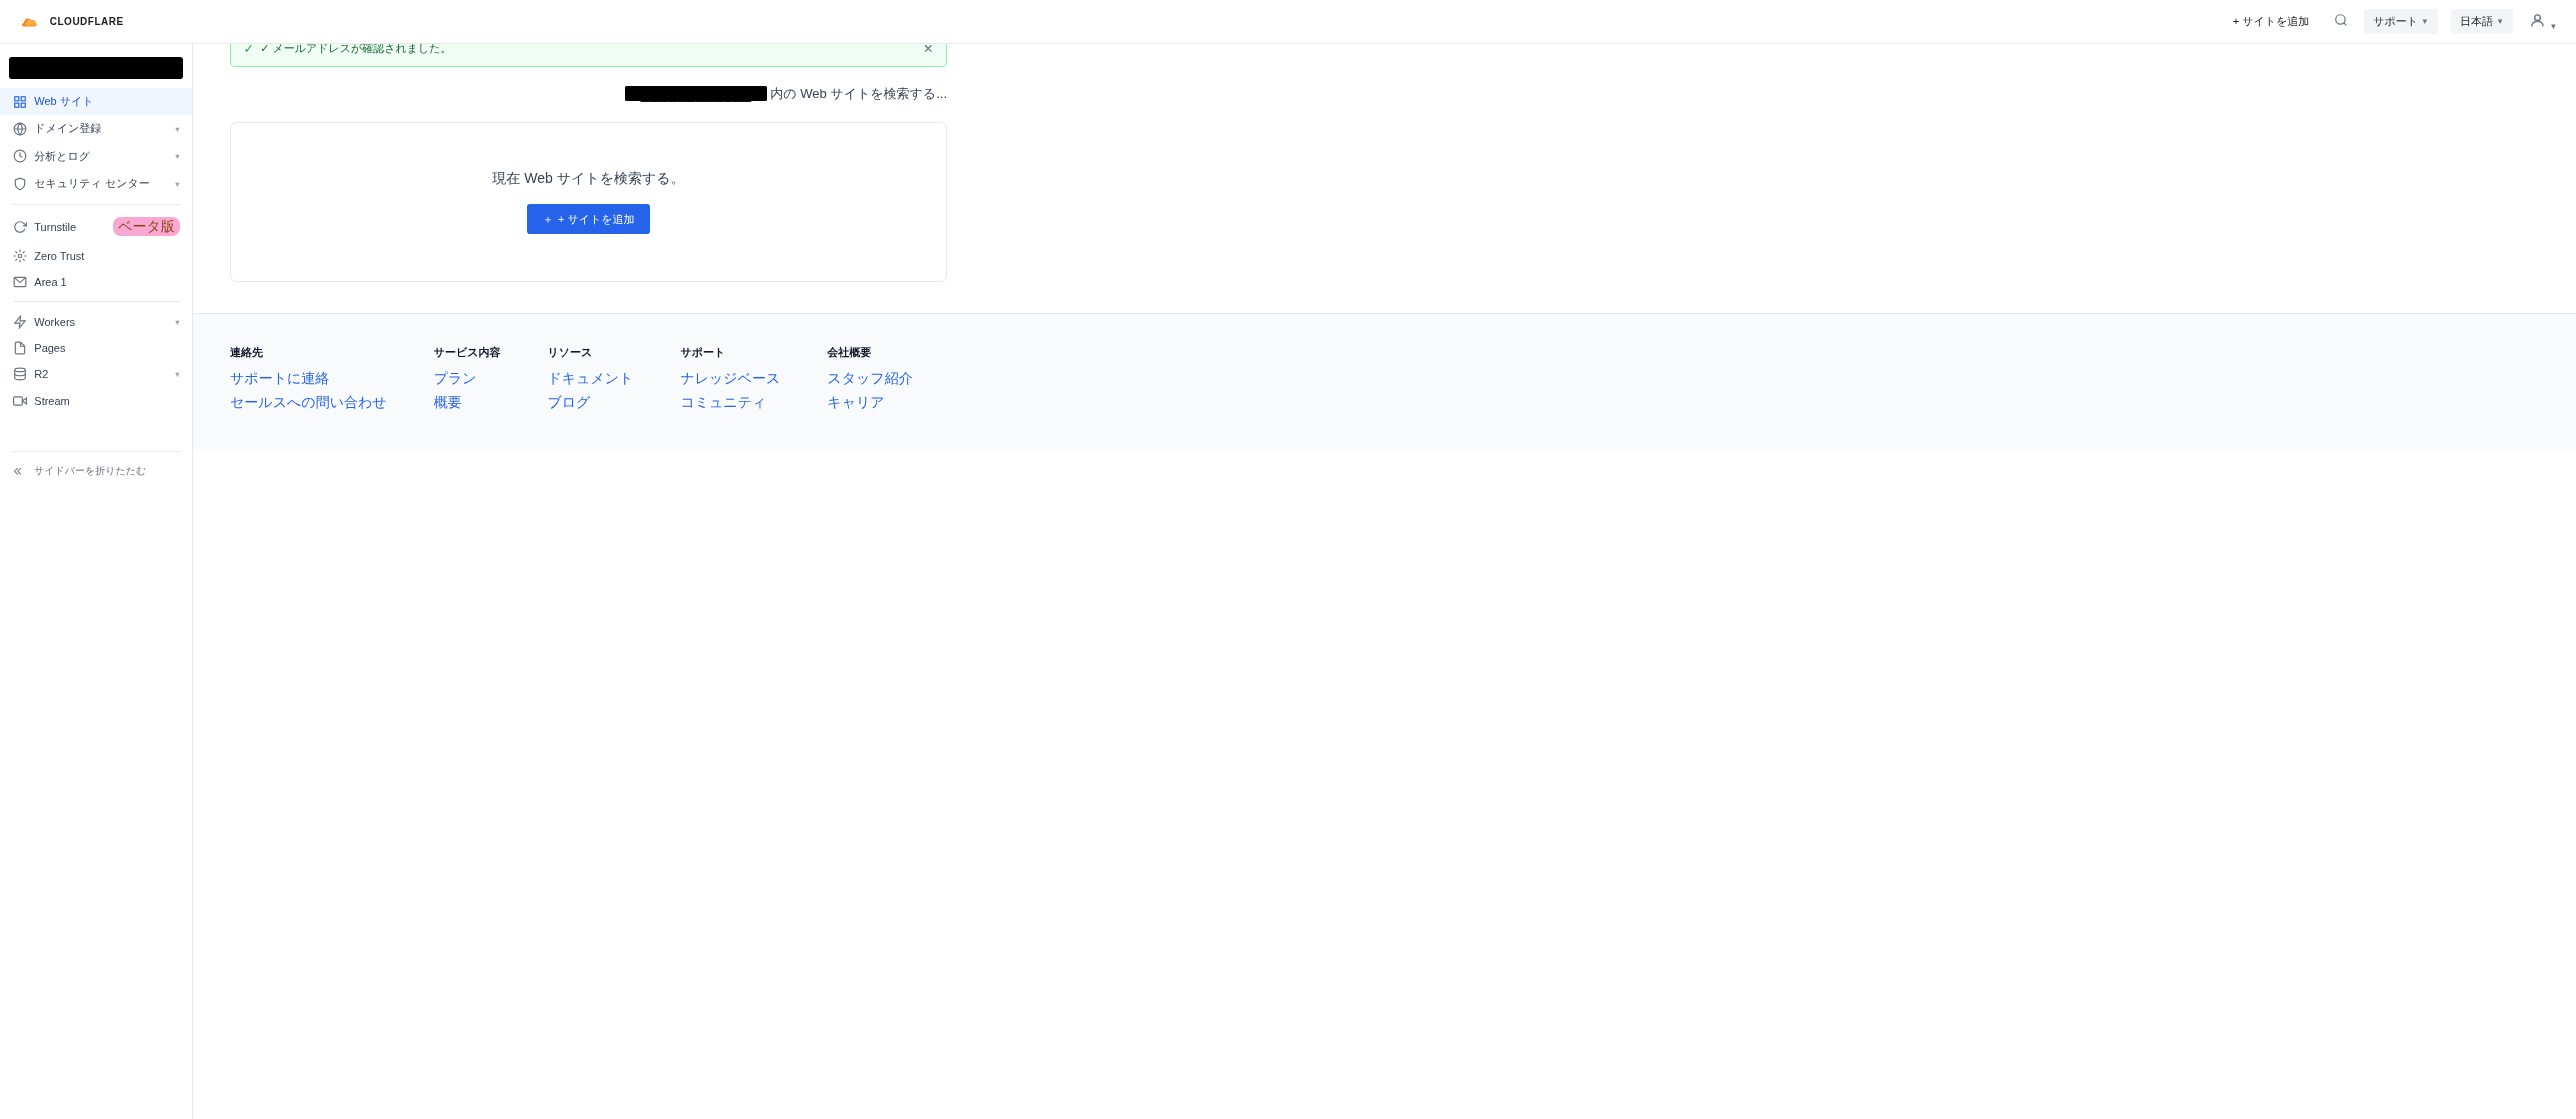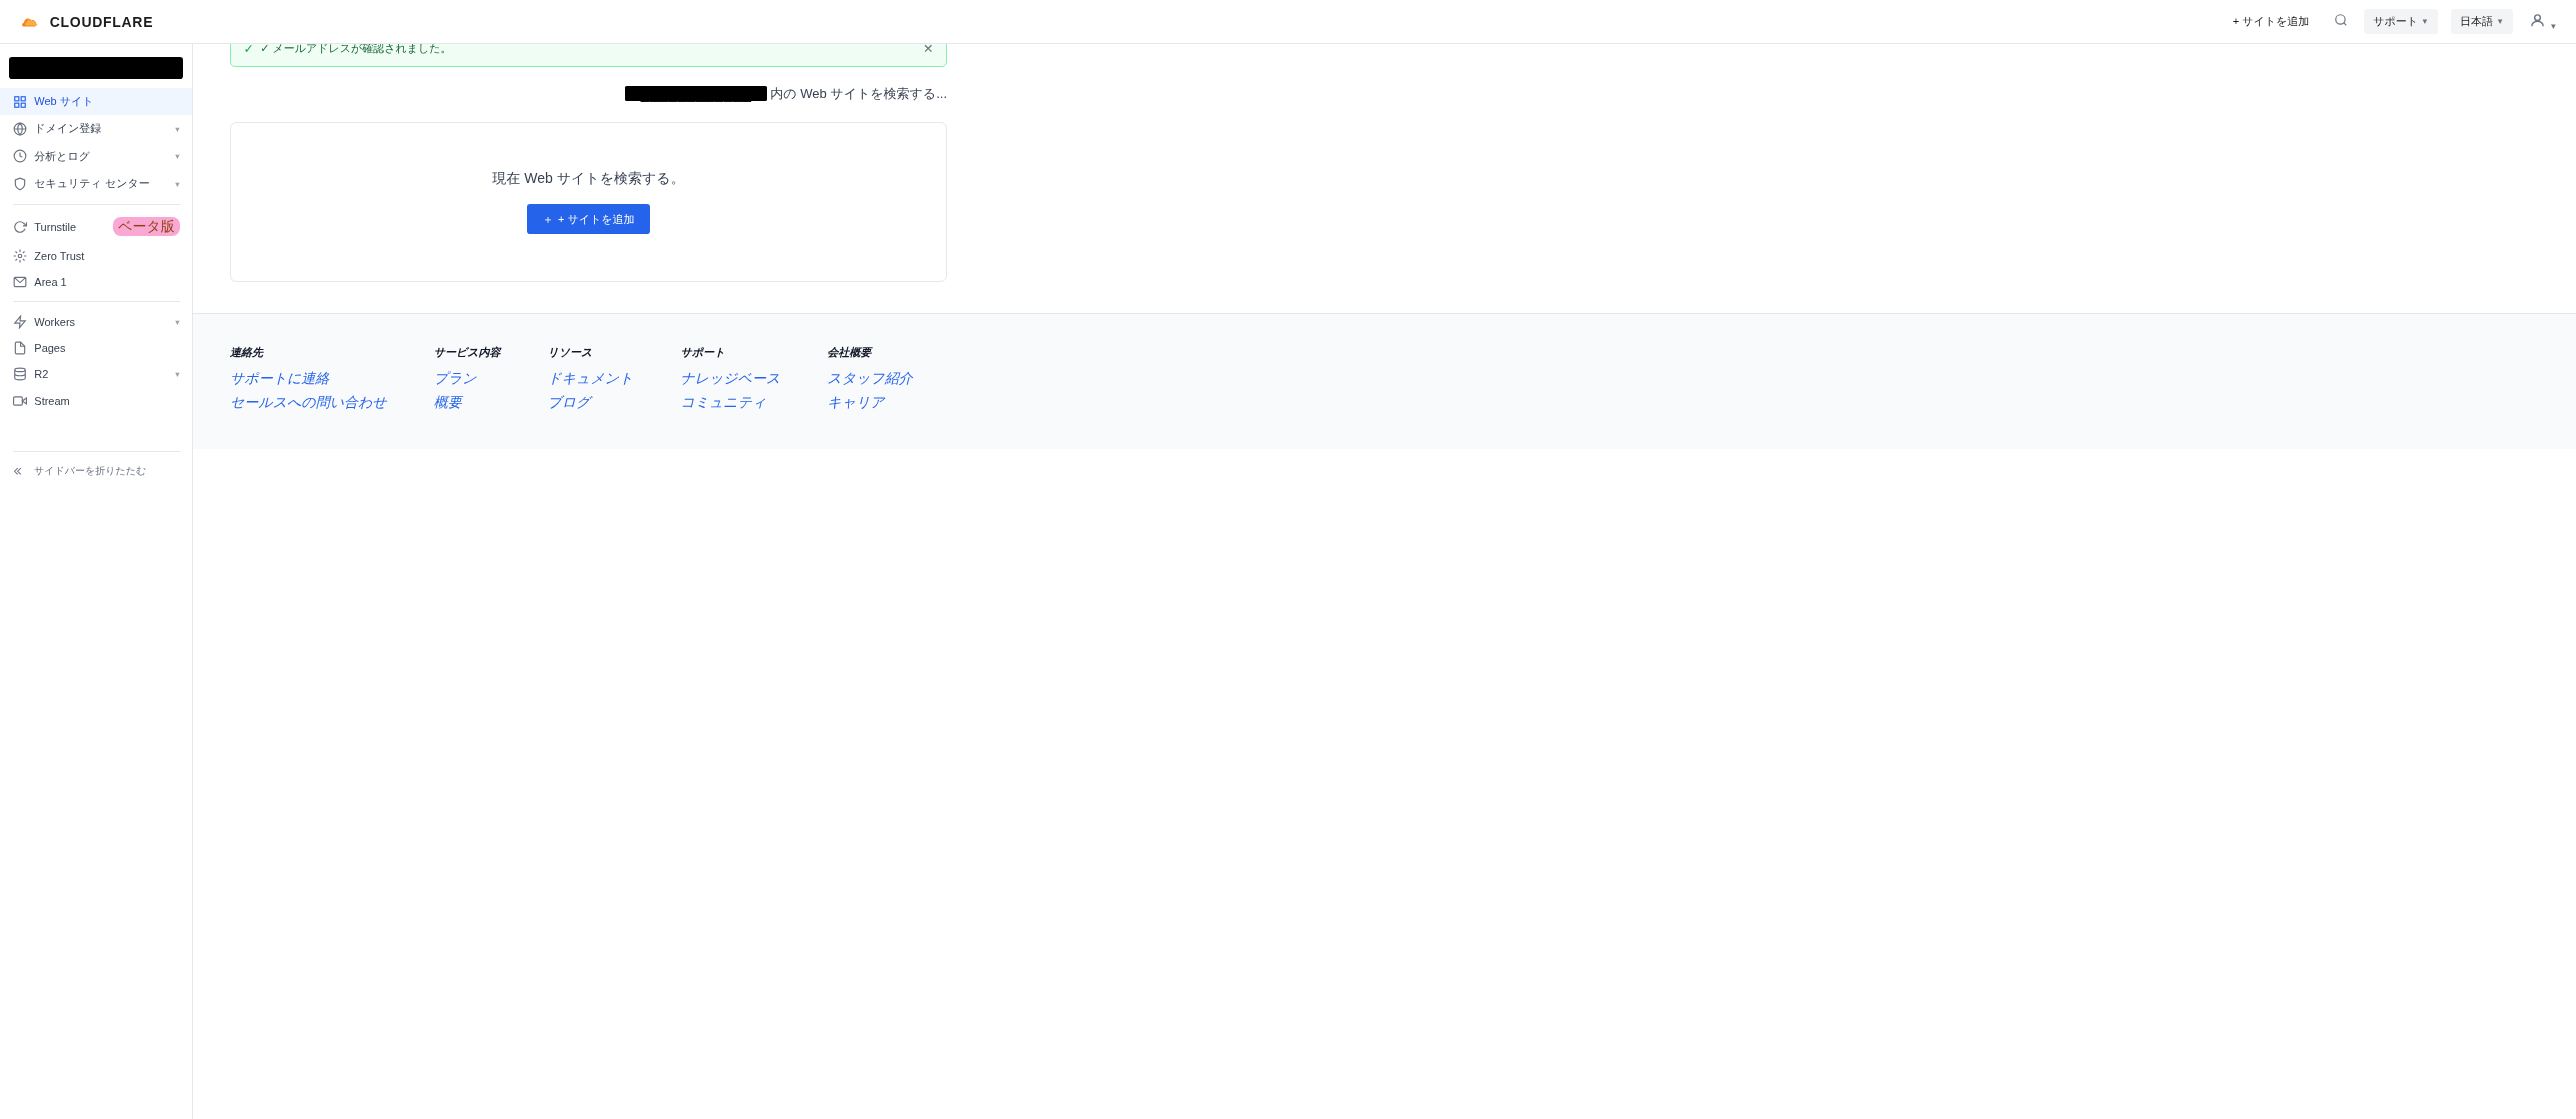--- a/index.html
+++ b/index.html
@@ -6,21 +6,21 @@
     body { font-family: -apple-system, BlinkMacSystemFont, 'Segoe UI', sans-serif; background: #fff; color: #1d1d1d; font-size: 11px; }
 
     
     .header {
       display: flex; align-items: center; justify-content: space-between;
       padding: 0 15.6px; height: 44px; border-bottom: 0.8px solid #e5e7eb;
       background: #fff; position: fixed; top: 0; left: 0; right: 0; z-index: 100;
     }
     .header-logo { display: flex; align-items: center; gap: 6.2px; }
     .cf-logo { width: 28px; height: 17px; }
-    .logo-text { font-weight: 700; font-size: 14px; color: #1d1d1d; letter-spacing: 0.05em; }
+    .logo-text { font-weight: 700; font-size: 10px; color: #1d1d1d; letter-spacing: 0.05em; }
     .header-right { display: flex; align-items: center; gap: 12.5px; }
     .header-btn {
       display: flex; align-items: center; gap: 3.1px; padding: 4.7px 9.4px;
       border: 0.8px solid #e5e7eb; border-radius: 3.1px; background: #fff;
       cursor: pointer; font-size: 10px; color: #1d1d1d;
     }
     .header-btn.add-site { border: none; color: #1d1d1d; font-size: 11px; }
     .header-icon-btn { background: none; border: none; cursor: pointer; padding: 3.1px; color: #6b7280; }
     .header-btn-with-arrow { display: flex; align-items: center; gap: 3.1px; cursor: pointer; font-size: 11px; color: #1d1d1d; background: #f3f4f6; padding: 4.7px 9.4px; border-radius: 3.1px; border: none; }
     .arrow-down { font-size: 7.8px; color: #6b7280; }
@@ -92,21 +92,21 @@
       background: #2563eb; color: #fff; border: none; border-radius: 3.1px;
       padding: 7.8px 15.6px; font-size: 11px; cursor: pointer; display: inline-flex;
       align-items: center; gap: 4.7px;
     }
 
     
     .footer {
       background: #f9fafb; border-top: 0.8px solid #e5e7eb;
       padding: 31px 37px; margin-left: 193px;
     }
-    .footer-cols { display: flex; gap: 47px; font-style: italic; }
+    .footer-cols { display: flex; gap: 47px; }
     .footer-col h4 { font-weight: 600; font-size: 11px; margin-bottom: 9.4px; color: #111827; }
     .footer-col a { display: block; color: #2563eb; font-size: 14px; margin-bottom: 6.2px; text-decoration: none; }
   </style>
 </head>
 <body>
 
 <header class="header">
   <div class="header-logo">
 
     <svg class="cf-logo" viewBox="0 0 48 30" fill="none" xmlns="http://www.w3.org/2000/svg">

